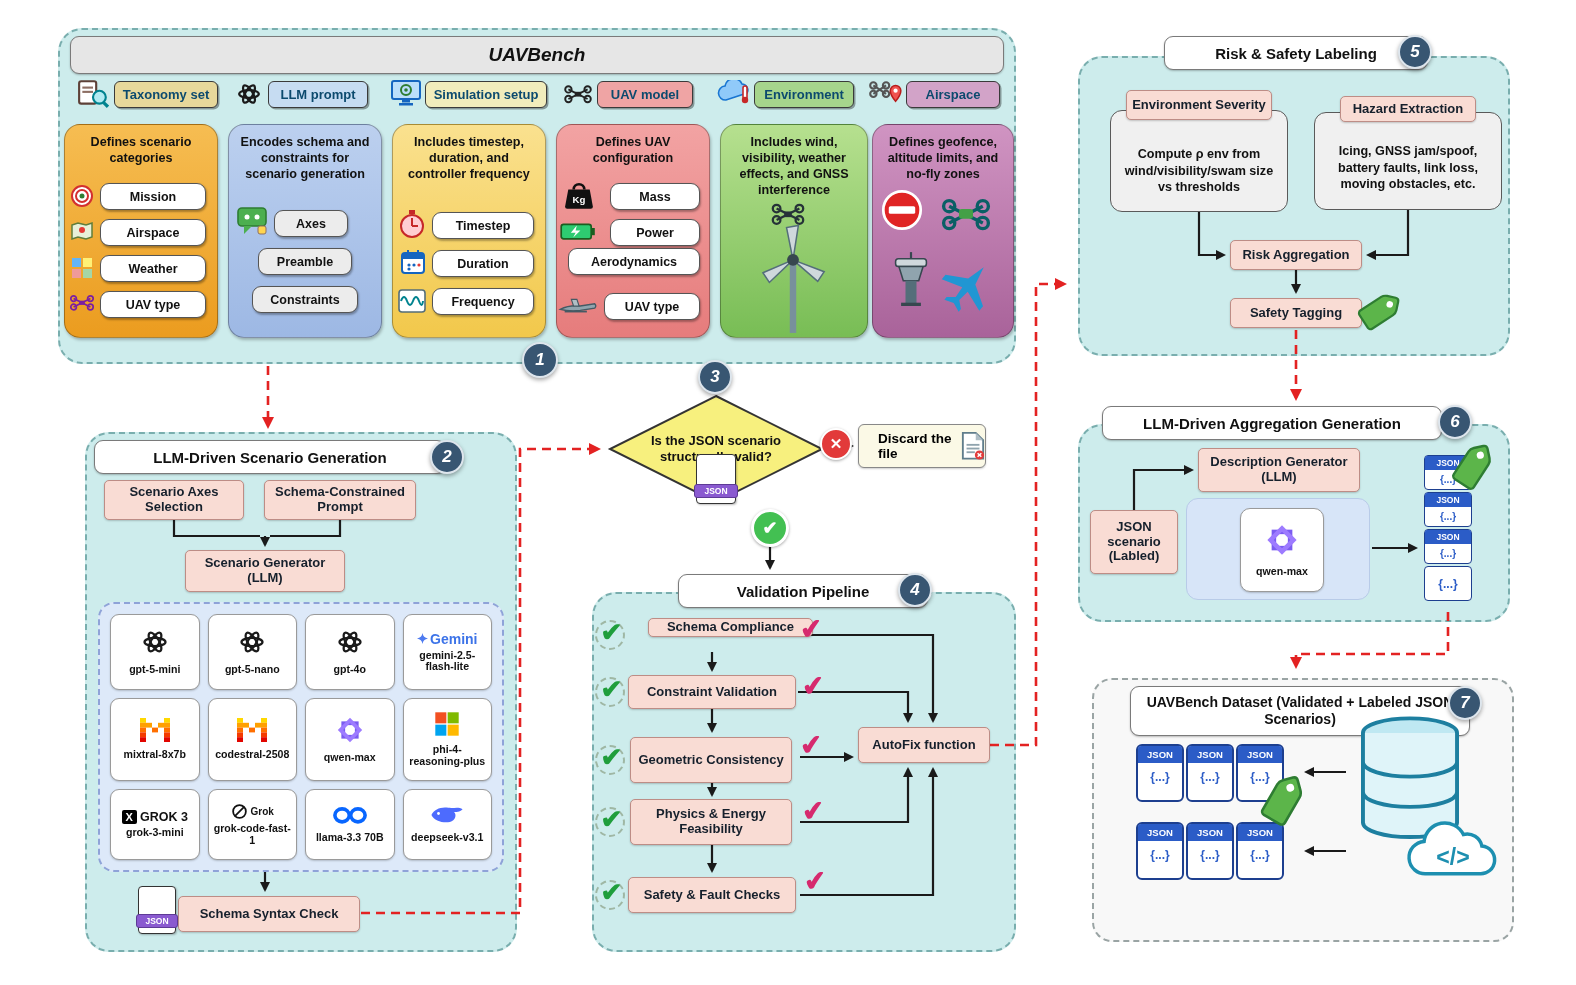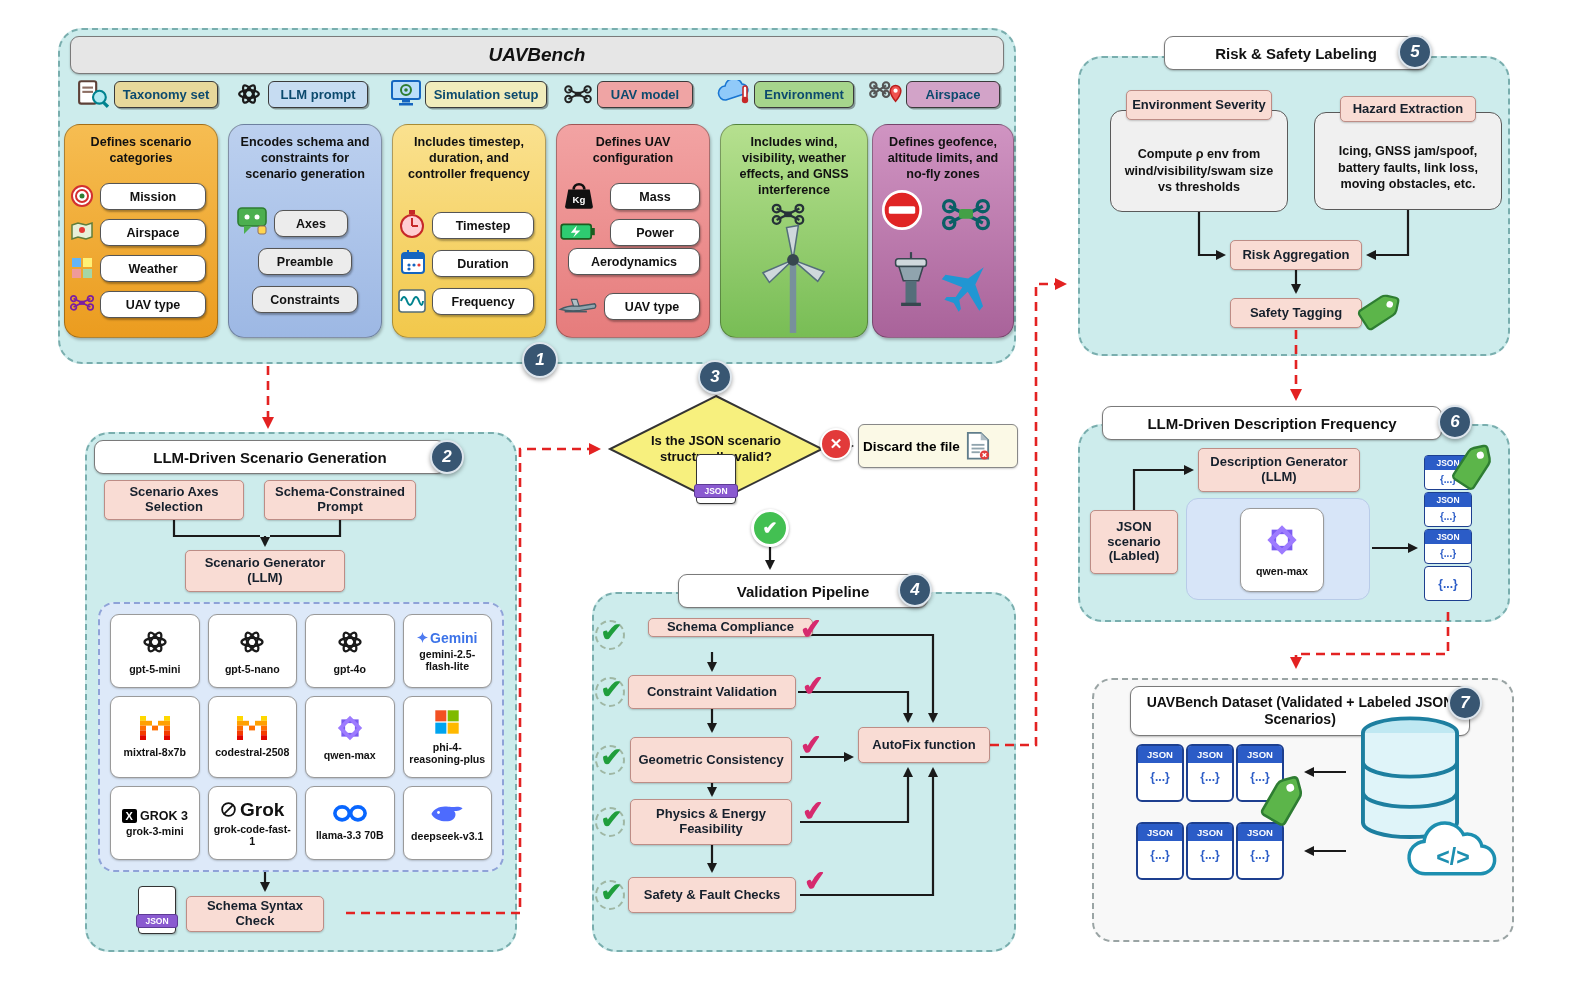--- a/index.html
+++ b/index.html
@@ -456,21 +456,21 @@
           <b>GROK 3</b>
         </span>
         <span class="mlabel">grok-3-mini</span>
       </div>
     <div class="mcard">
         <span class="grokrow">
           <svg viewBox="0 0 24 24" width="17">
             <circle cx="12" cy="12" r="9" fill="none" stroke="#111" stroke-width="2.5"></circle>
             <line x1="5.5" y1="18.5" x2="18.5" y2="5.5" stroke="#111" stroke-width="2.5"></line>
           </svg>
-          <b style="font-size:19px">Grok</b>
+          <b style="font-size:10px">Grok</b>
         </span>
         <span class="mlabel">grok-code-fast-1</span>
       </div>
     <div class="mcard">
         <span><svg viewBox="0 0 50 26" width="36">
             <g fill="none" stroke="#0866ff" stroke-width="5">
               <ellipse cx="14" cy="13" rx="10" ry="9"></ellipse>
               <ellipse cx="36" cy="13" rx="10" ry="9"></ellipse>
             </g>
           </svg></span>
@@ -481,33 +481,33 @@
             <path d="M2 14 C6 6 16 2 26 4 C34 5 40 2 46 6 C44 9 39 10 34 10 C38 14 36 22 28 24 C18 26 6 22 2 14 Z" fill="#4d6bfe"></path>
             <circle cx="12" cy="12" r="2" fill="#fff"></circle>
           </svg></span>
         <span class="mlabel">deepseek-v3.1</span>
       </div>
   </div>
 
   <div class="jfile" style="left:138px;top:886px;width:38px;height:48px">
       <div class="band">JSON</div>
     </div>
-  <div class="pink" style="left:186px;top:896px;width:138px;height:36px">Schema Syntax Check</div>
+  <div class="pink" style="left:178px;top:896px;width:182px;height:36px">Schema Syntax Check</div>
 
   <div class="badge" style="left:698px;top:360px;width:34px;height:34px">3</div>
   <svg class="abs" style="left:606px;top:392px;z-index:10" width="220" height="114">
       <polygon points="110,4 216,57 110,110 4,57" fill="#f7f07e" stroke="#333" stroke-width="2"></polygon>
     </svg>
   <div class="dtext" style="left:634px;top:426px;width:164px;height:46px">Is the JSON scenario structurally valid?</div>
   <div class="jfile" style="left:696px;top:454px;width:40px;height:50px">
       <div class="band">JSON</div>
     </div>
   <div class="xcircle" style="left:820px;top:428px;width:32px;height:32px">✕</div>
   <div class="okcircle" style="left:751px;top:509px;width:38px;height:38px">✔</div>
-  <div class="abs" style="left:858px;top:424px;width:160px;height:44px;background:#fbf9e6;border:1.5px solid #888;border-radius:6px;display:flex;align-items:center;font-weight:700;font-size:13.5px;padding-left:4px;z-index:12;box-shadow:0 1px 2px rgba(0,0,0,.2)">
+  <div class="abs" style="left:858px;top:424px;width:128px;height:44px;background:#fbf9e6;border:1.5px solid #888;border-radius:6px;display:flex;align-items:center;font-weight:700;font-size:13.5px;padding-left:19px;z-index:12;box-shadow:0 1px 2px rgba(0,0,0,.2)">
     <span>Discard the file</span>
     <span class="icon" style="position:static;margin-left:6px">
         <svg viewBox="0 0 26 32" width="24">
           <path d="M2 2 h14 l8 8 v20 H2 Z" fill="#fff" stroke="#607d8b" stroke-width="2"></path>
           <path d="M16 2 l8 8 h-8 Z" fill="#b0bec5"></path>
           <line x1="6" y1="15" x2="20" y2="15" stroke="#90a4ae" stroke-width="2"></line>
           <line x1="6" y1="19" x2="20" y2="19" stroke="#90a4ae" stroke-width="2"></line>
           <line x1="6" y1="23" x2="15" y2="23" stroke="#90a4ae" stroke-width="2"></line>
           <circle cx="20" cy="26" r="5" fill="#e23c3c"></circle>
           <path d="M18 24 l4 4 M22 24 l-4 4" stroke="#fff" stroke-width="1.6"></path>
@@ -555,21 +555,21 @@
   <div class="pink" style="left:1340px;top:96px;width:136px;height:26px">Hazard Extraction</div>
   <div class="pink" style="left:1230px;top:240px;width:132px;height:30px">Risk Aggregation</div>
   <div class="pink" style="left:1230px;top:298px;width:132px;height:30px">Safety Tagging</div>
   <span class="icon" style="left:1356px;top:290px;width:44px;height:44px;transform:rotate(12deg);z-index:14">
       <svg viewBox="0 0 40 40" width="44">
         <path d="M4 22 L20 6 C21 5 23 4 25 4 L33 4 C35 4 36 5 36 7 L36 15 C36 17 35 19 34 20 L18 36 C17 37 15 37 14 36 L4 26 C3 25 3 23 4 22 Z" fill="#5cb54a" stroke="#2e7d32" stroke-width="2"></path>
         <circle cx="29" cy="11" r="3" fill="#fff"></circle>
       </svg>
     </span>
 
-  <div class="pill" style="left:1102px;top:406px;width:340px;height:34px">LLM-Driven Description Frequency</div>
+  <div class="pill" style="left:1102px;top:406px;width:340px;height:34px">LLM-Driven Aggregation Generation</div>
   <div class="badge" style="left:1438px;top:405px;width:34px;height:34px">6</div>
   <div class="pink" style="left:1090px;top:510px;width:88px;height:64px">JSON scenario (Labled)</div>
   <div class="abs" style="left:1186px;top:498px;width:184px;height:102px;background:#d7e5f8;border:1px solid #b8cbe8;border-radius:12px;z-index:11"></div>
   <div class="pink" style="left:1198px;top:448px;width:162px;height:44px">Description Generator (LLM)</div>
   <div class="abs" style="left:1240px;top:508px;width:84px;height:84px;background:#fff;border:1px solid #9a9a9a;border-radius:10px;display:flex;flex-direction:column;align-items:center;justify-content:center;gap:4px;z-index:12;box-shadow:0 1px 2px rgba(0,0,0,.2)">
     <span><svg viewBox="0 0 40 40" width="36">
           <rect x="11" y="11" width="18" height="18" fill="none" stroke="#7b5cf0" stroke-width="5"></rect>
           <rect x="11" y="11" width="18" height="18" fill="none" stroke="#9d7bff" stroke-width="5" transform="rotate(45 20 20)"></rect>
         </svg></span>
     <span class="mlabel">qwen-max</span>

